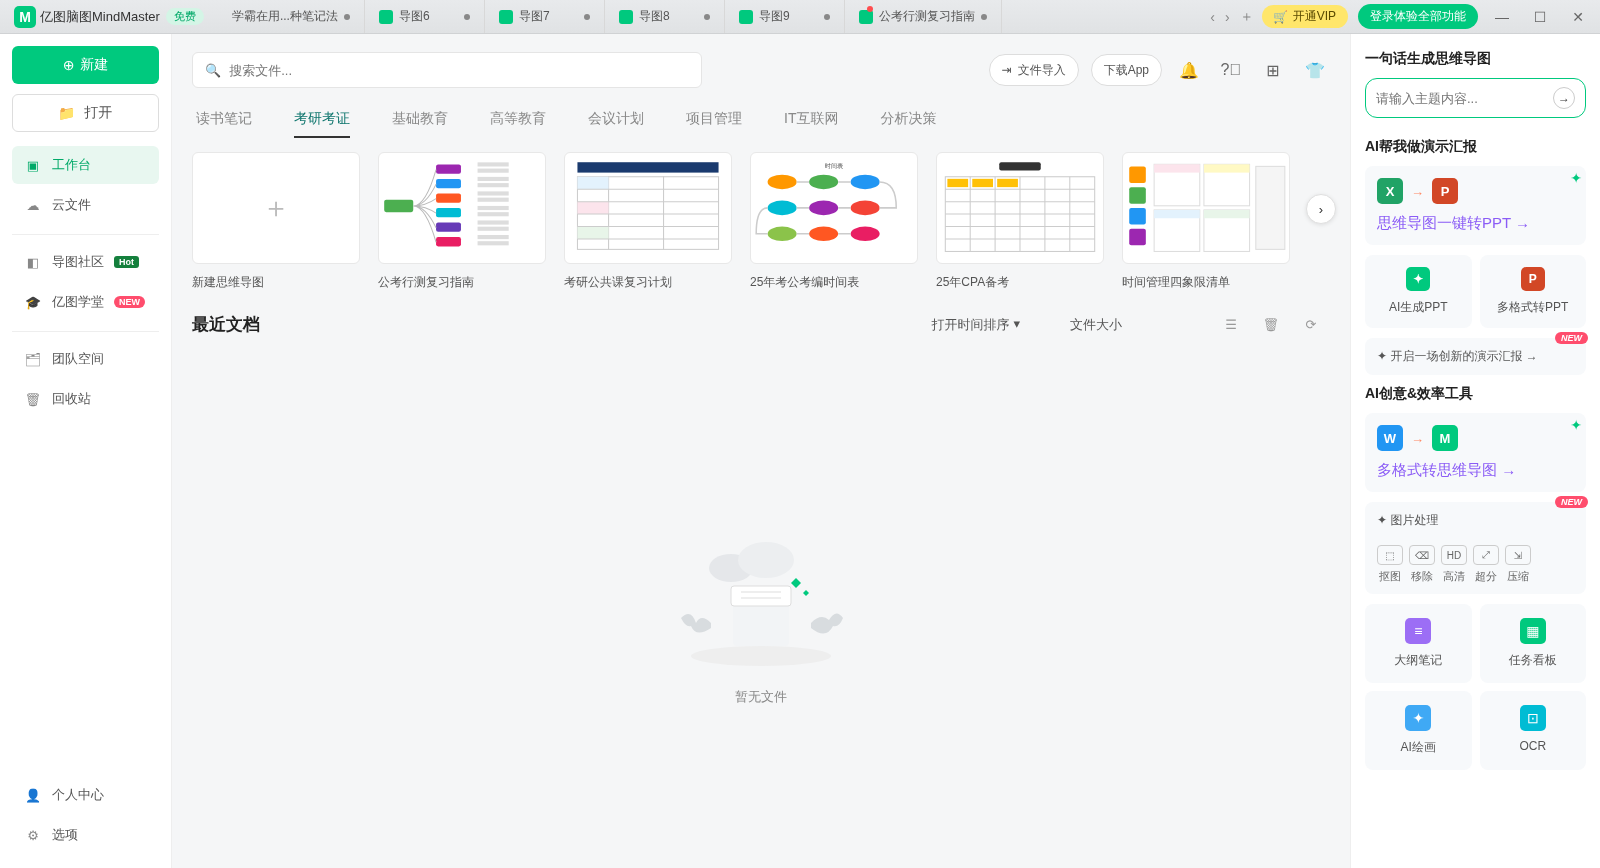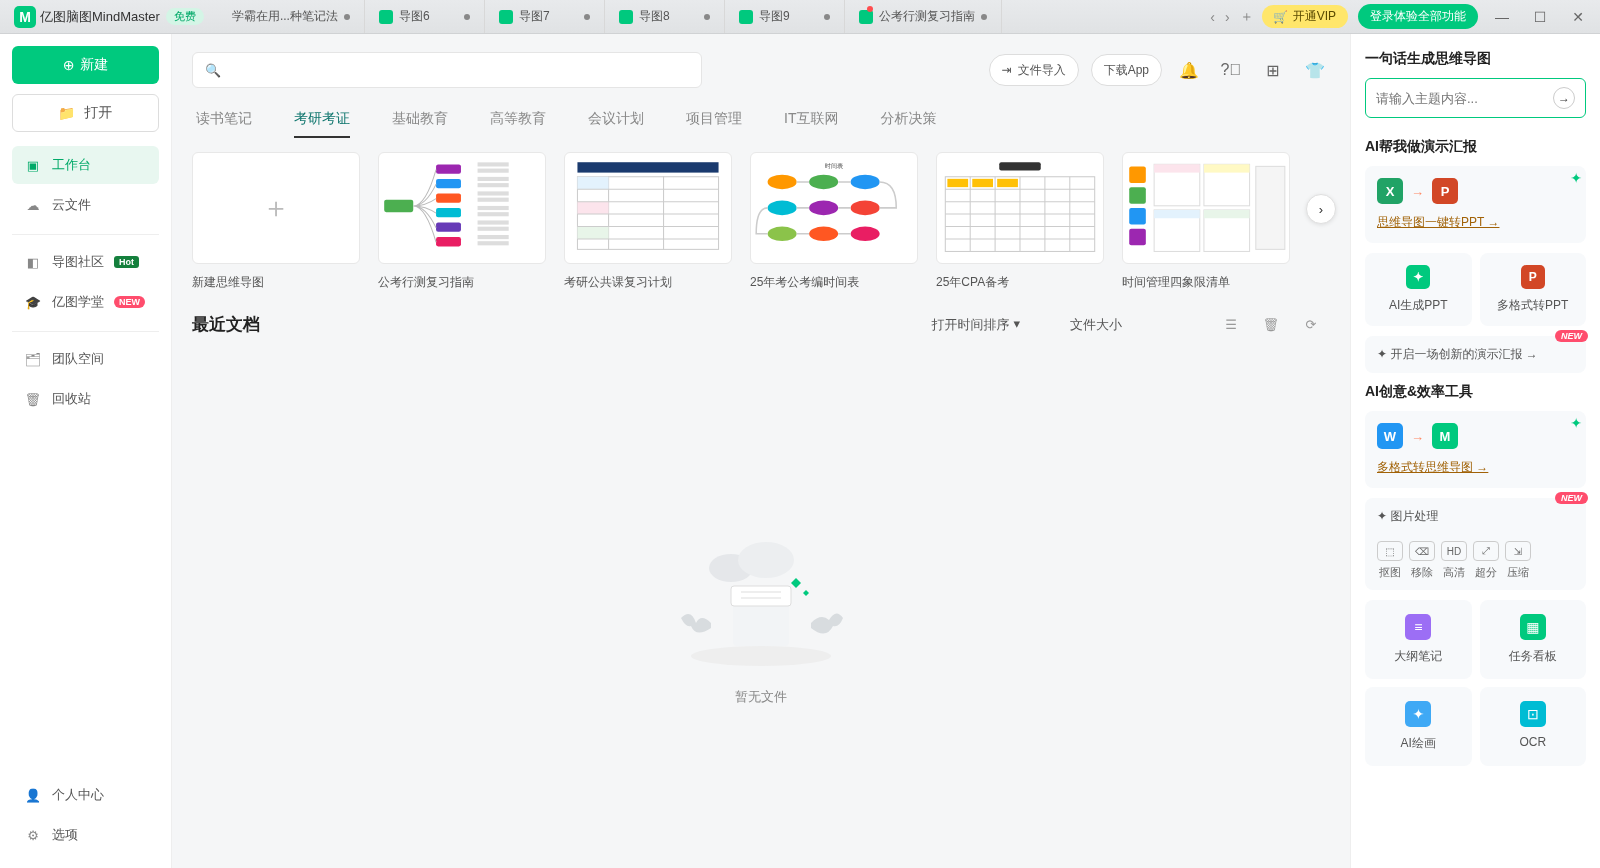--- a/index.html
+++ b/index.html
@@ -72,27 +72,27 @@
     .recent-icon { width: 18px; height: 18px; cursor: pointer; color: #999; display: flex; align-items: center; justify-content: center; }
     
     
     .empty { flex: 1; display: flex; flex-direction: column; align-items: center; justify-content: center; padding-top: 40px; }
     .empty-img { width: 200px; height: 140px; margin-bottom: 20px; position: relative; }
     .empty-text { color: #888; font-size: 13px; }
     
     
     .rightpanel { width: 250px; background: #fff; border-left: 1px solid #eee; padding: 16px 14px; overflow-y: auto; }
     .rp-heading { font-size: 14px; font-weight: 600; color: #222; margin-bottom: 10px; }
-    .ai-input { display: flex; align-items: center; border: 1.5px solid #00c97e; border-radius: 6px; padding: 8px 10px; margin-bottom: 20px; }
+    .ai-input { display: flex; align-items: center; border: 1.5px solid #00c97e; border-radius: 12px; padding: 8px 10px; margin-bottom: 20px; }
     .ai-input input { border: none; outline: none; flex: 1; font-size: 13px; }
     .ai-input-arrow { width: 22px; height: 22px; border: 1px solid #ccc; border-radius: 50%; display: flex; align-items: center; justify-content: center; cursor: pointer; font-size: 12px; }
     .rp-card { background: #f7f9fb; border-radius: 8px; padding: 12px; margin-bottom: 10px; position: relative; cursor: pointer; }
     .rp-card-icons { display: flex; align-items: center; gap: 8px; margin-bottom: 10px; }
     .rp-icon-sq { width: 26px; height: 26px; border-radius: 5px; display: flex; align-items: center; justify-content: center; color: #fff; font-size: 13px; font-weight: bold; }
-    .rp-card-text { font-size: 12px; color: #a16207; text-decoration: underline; }
+    .rp-card-text { font-size: 15px; color: #8b5cf6; }
     .rp-plus-corner { position: absolute; top: 4px; right: 4px; color: #00c97e; font-size: 14px; }
     .rp-tools { display: flex; gap: 8px; margin-bottom: 10px; }
     .rp-tool { flex: 1; background: #f7f9fb; border-radius: 8px; padding: 12px 8px; display: flex; flex-direction: column; align-items: center; gap: 8px; cursor: pointer; }
     .rp-tool-icon { width: 24px; height: 24px; border-radius: 5px; display: flex; align-items: center; justify-content: center; color: #fff; font-weight: bold; font-size: 12px; }
     .rp-tool-label { font-size: 12px; color: #555; }
     .rp-banner { background: #f7f9fb; border-radius: 8px; padding: 10px 12px; margin-bottom: 10px; font-size: 12px; color: #555; cursor: pointer; display: flex; align-items: center; gap: 6px; position: relative; }
     .new-tag { position: absolute; top: -6px; right: -2px; background: #ff4d6d; color: #fff; font-size: 9px; padding: 1px 6px; border-radius: 8px; font-style: italic; font-weight: bold; }
     .rp-img-tools { display: flex; gap: 6px; margin-top: 10px; }
     .rp-img-tool { flex: 1; display: flex; flex-direction: column; align-items: center; gap: 4px; cursor: pointer; }
     .rp-img-tool-icon { width: 26px; height: 20px; border: 1px solid #ccc; border-radius: 4px; display: flex; align-items: center; justify-content: center; font-size: 10px; color: #666; }
@@ -208,20 +208,21 @@
           <span class="icon">⚙</span>
           <span>选项</span>
         </div>
     </div>
   </div>
 
   <div class="content">
     <div class="topbar">
       <div class="search">
         <span style="color:#aaa">🔍</span>
+        <input placeholder="搜索文件..." style="">
       </div>
       <div class="topbar-spacer"></div>
       <div class="topbar-btn">
           <span>⇥</span>
           <span>文件导入</span>
         </div>
       <div class="topbar-btn">下载App</div>
       <div class="topbar-icon">🔔</div>
       <div class="topbar-icon">?⃝</div>
       <div class="topbar-icon">⊞</div>

